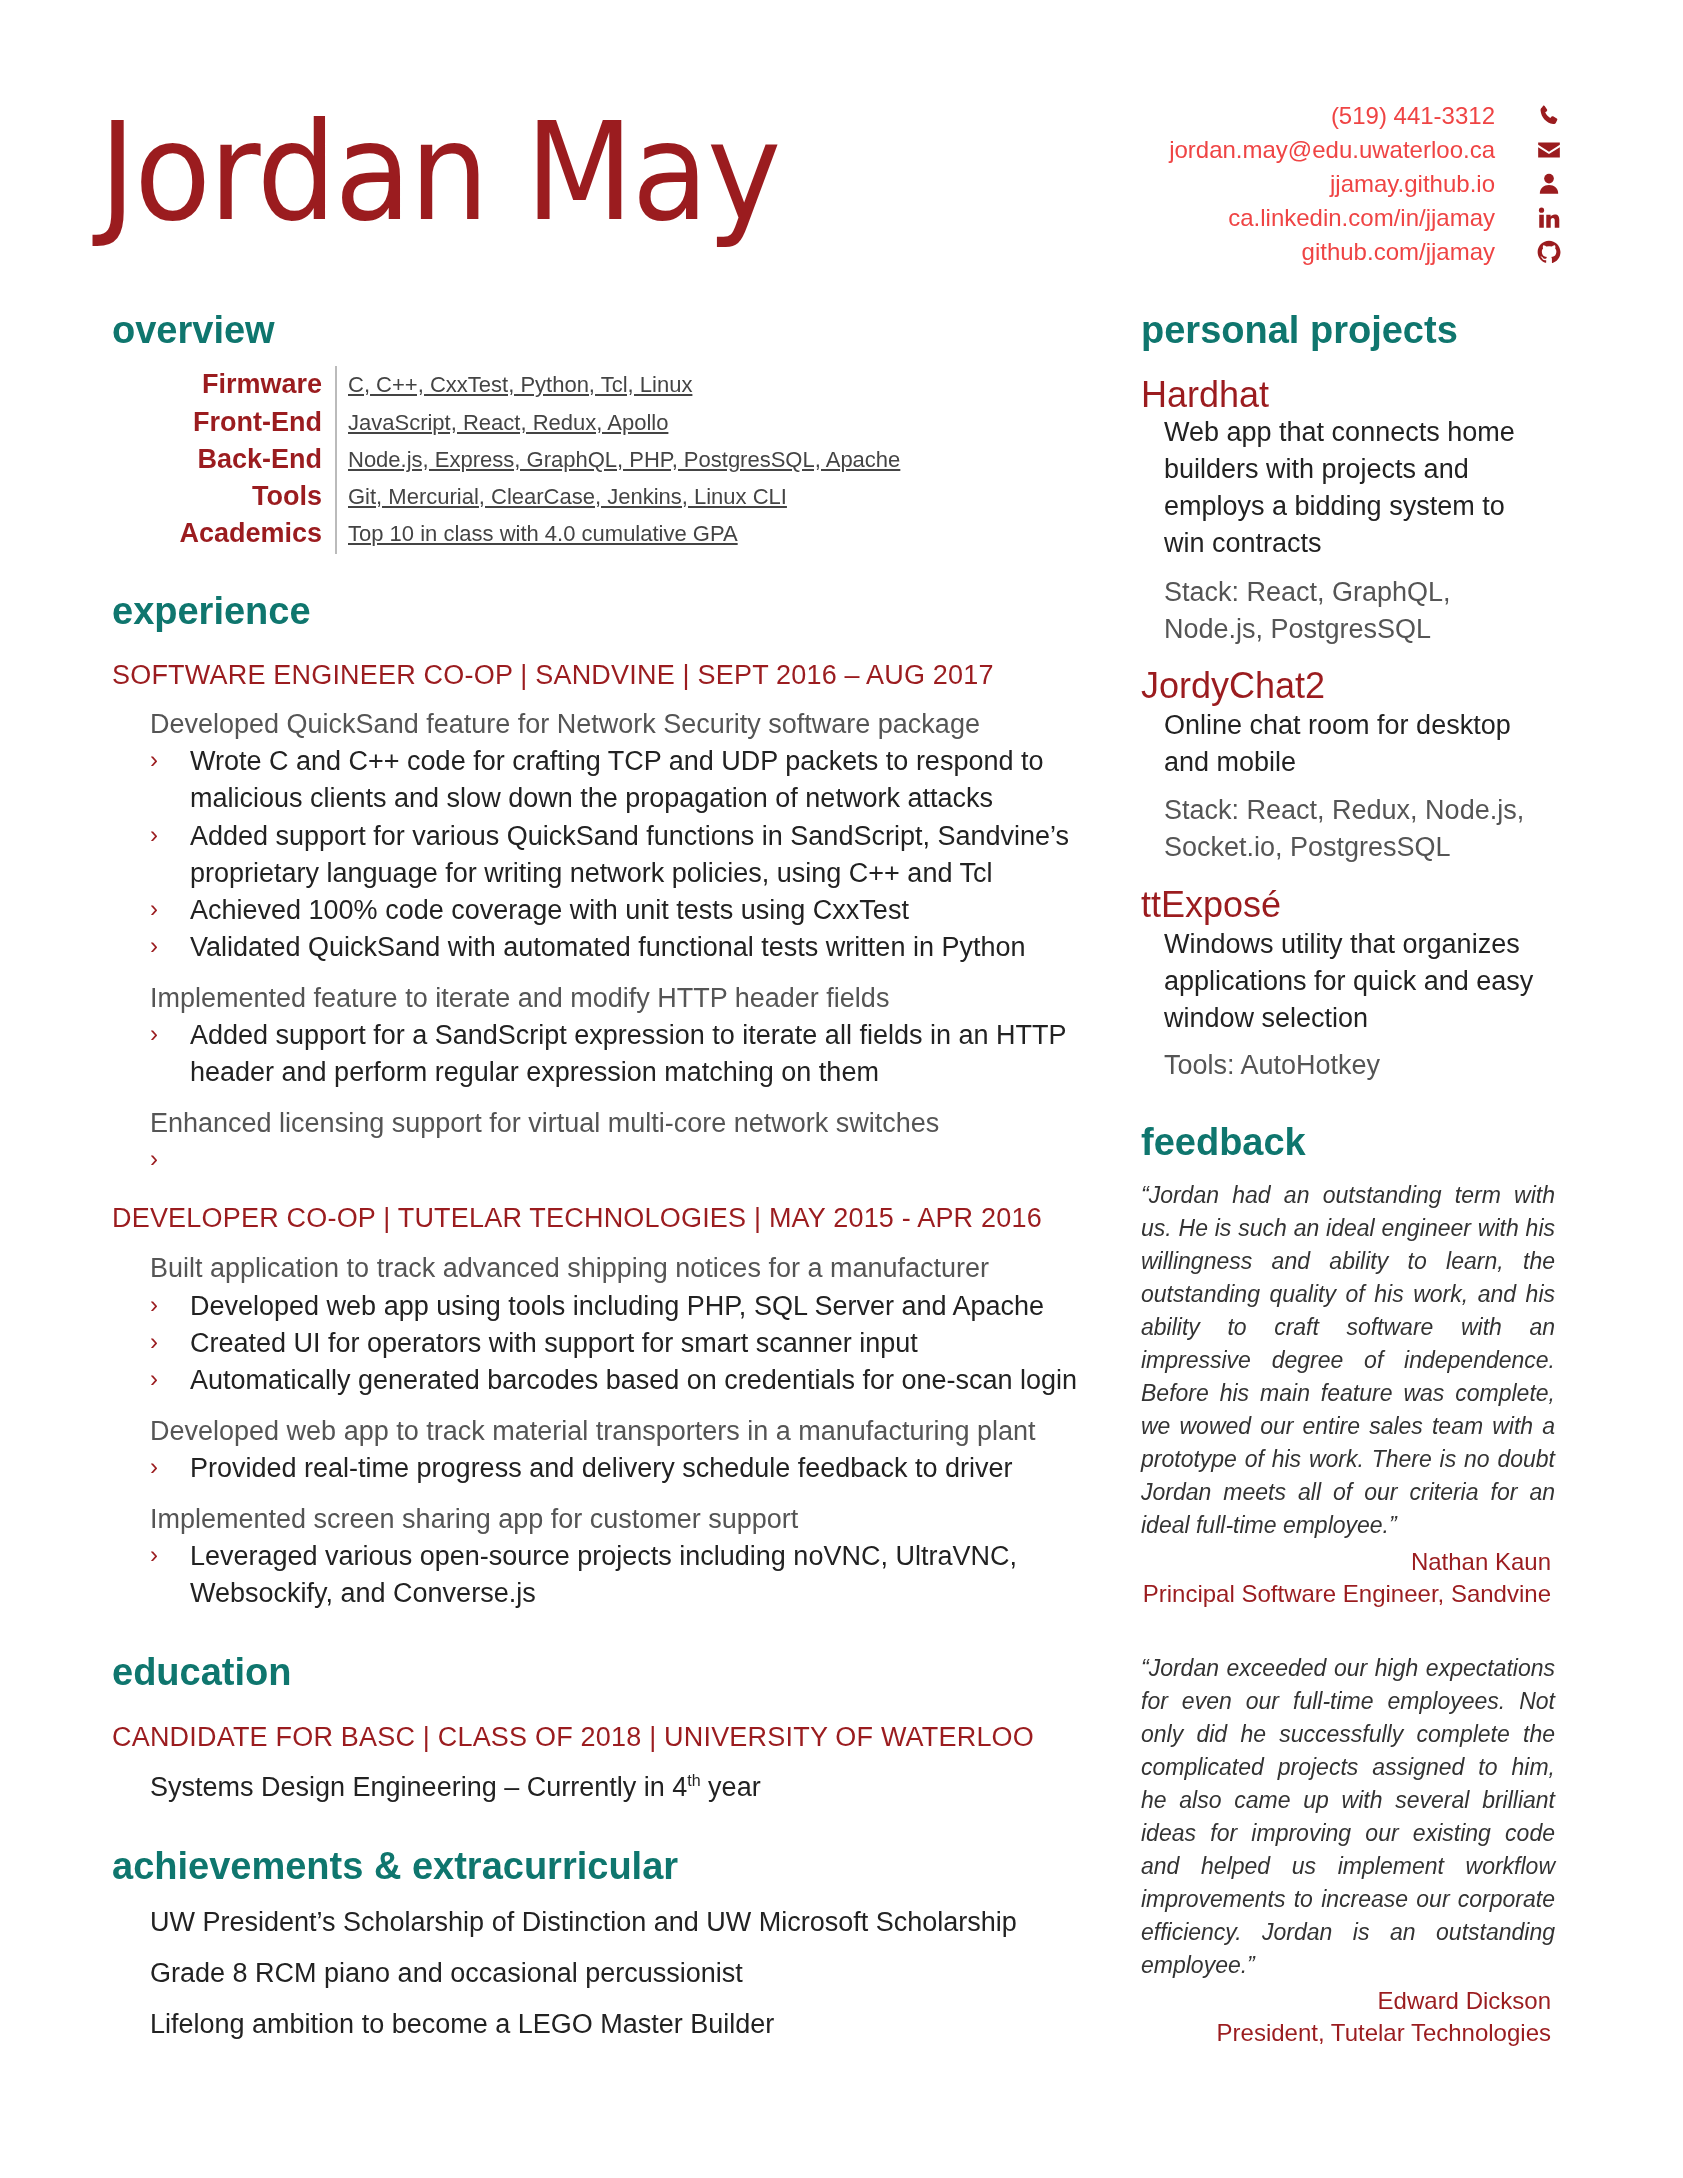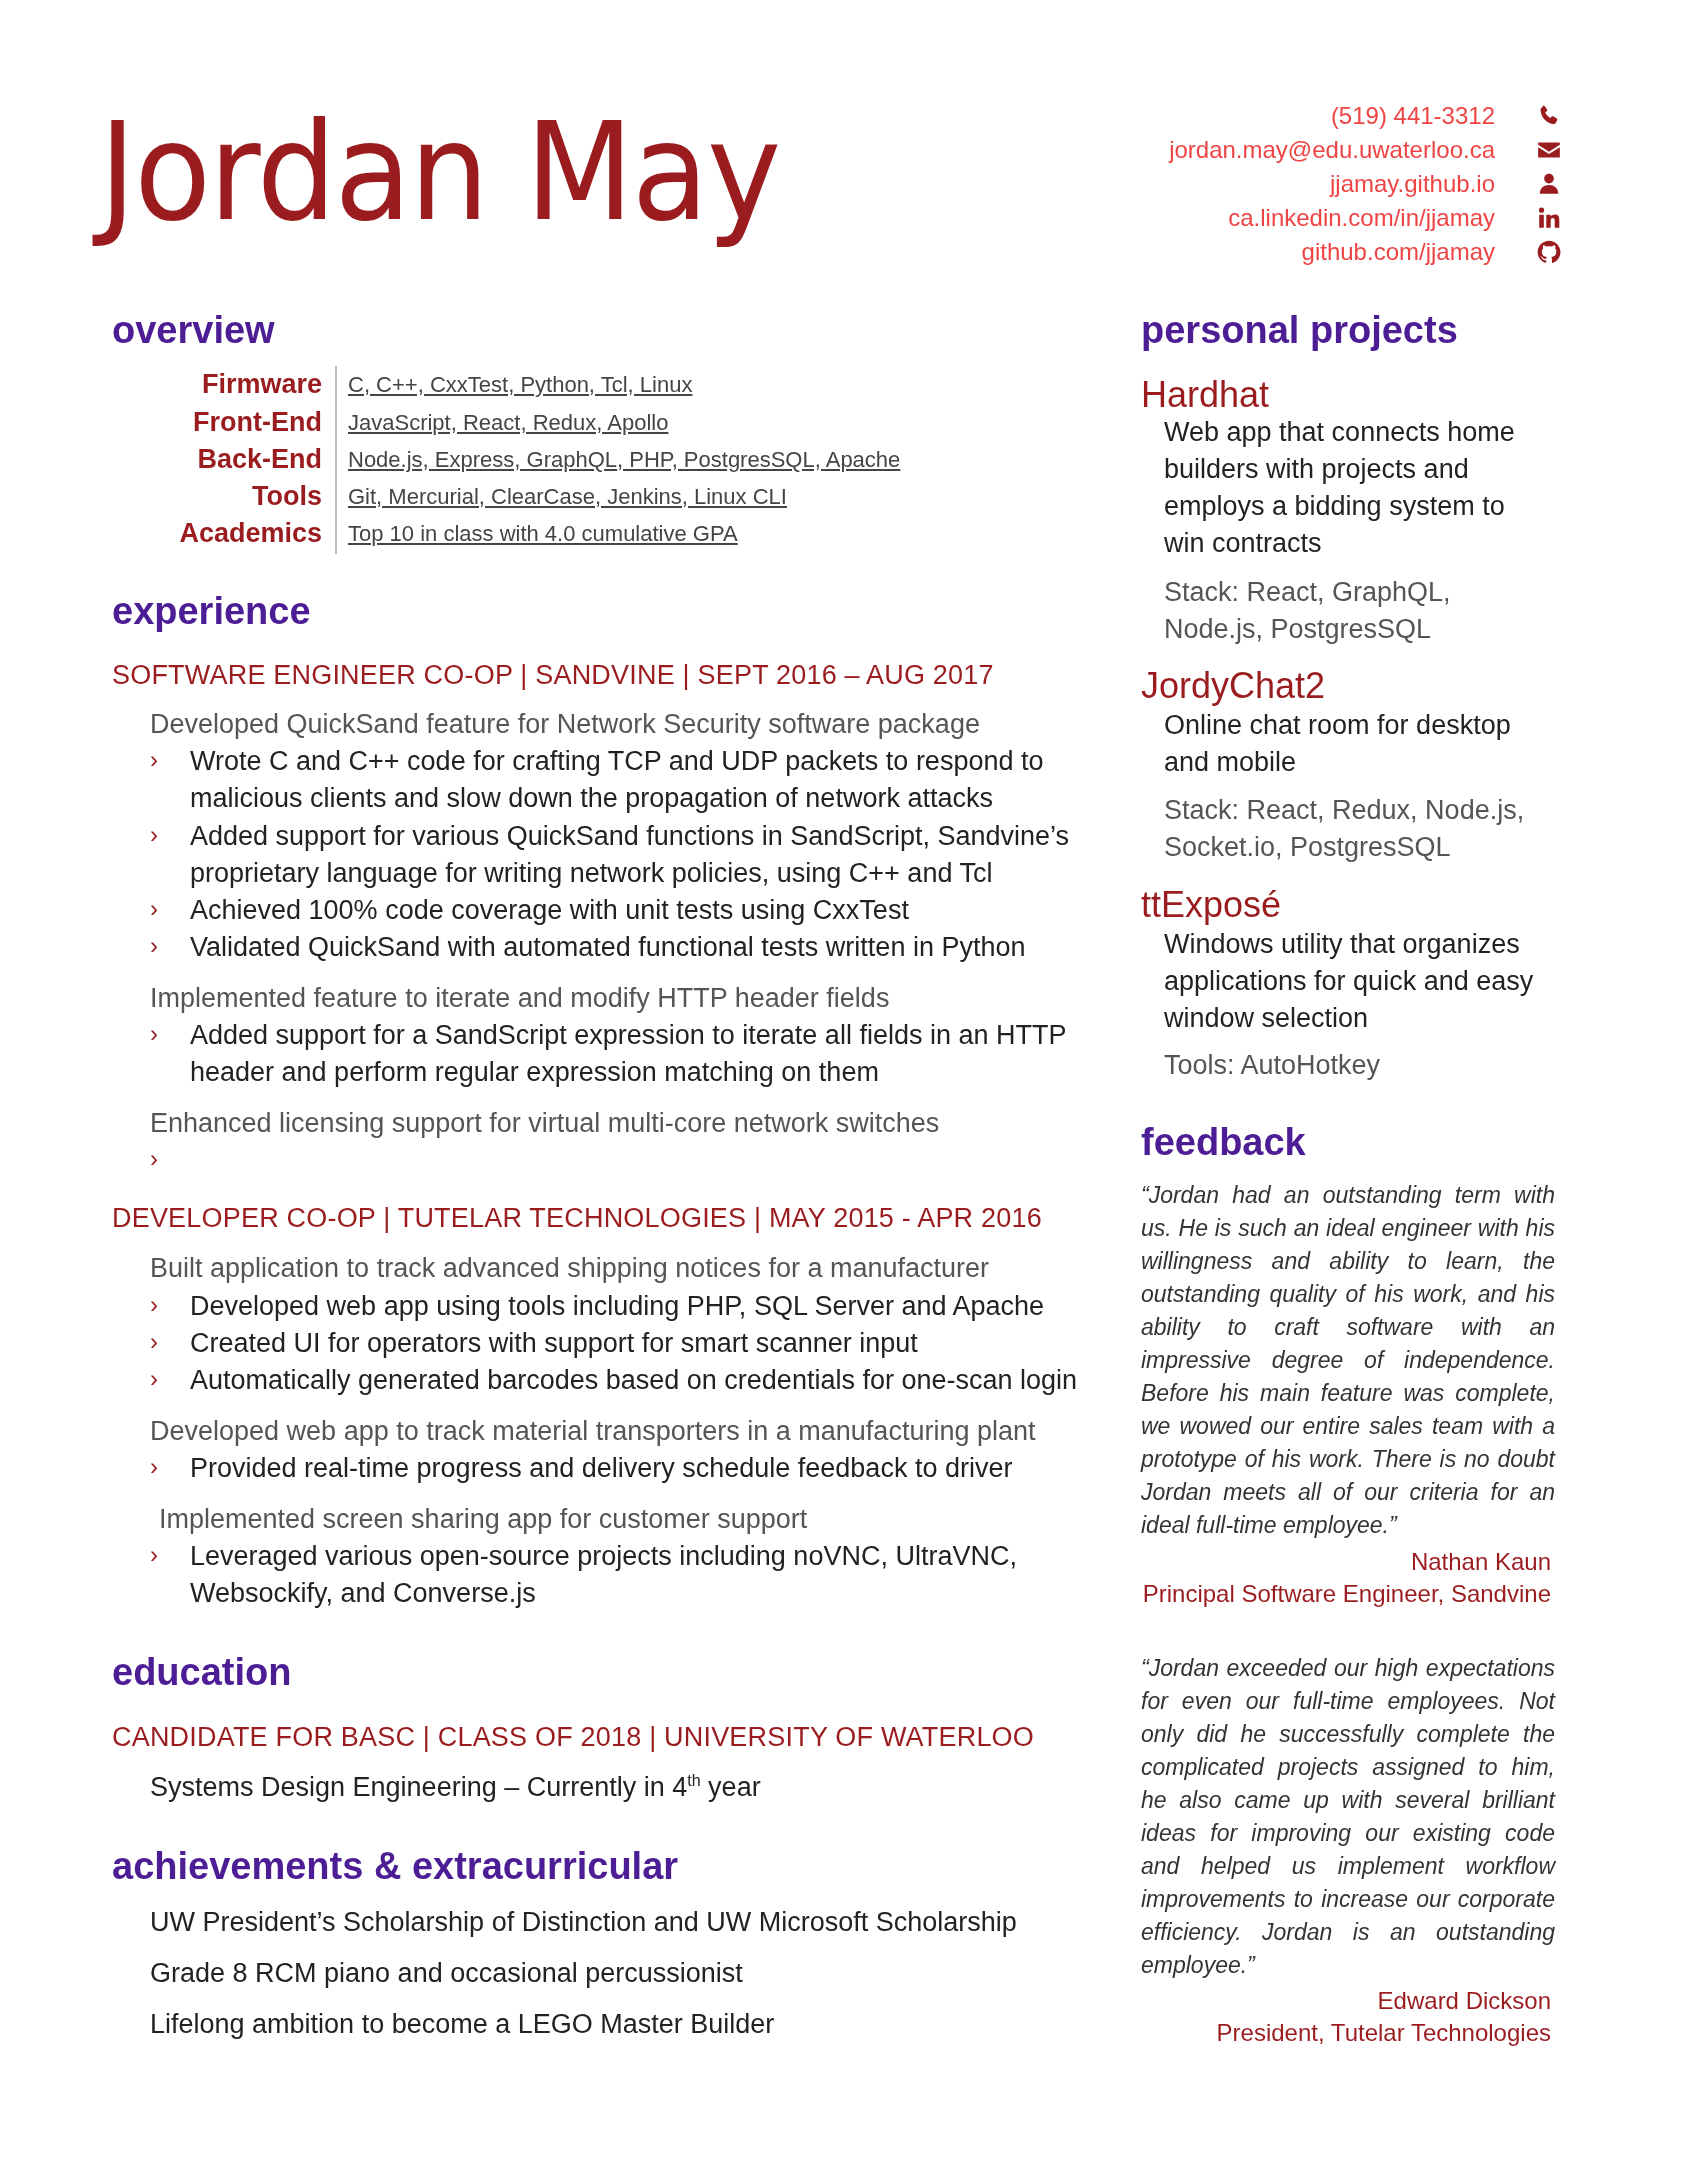--- a/index.html
+++ b/index.html
@@ -11,21 +11,21 @@
   .name { left: 99px; top: 105px; font-size: 135px; font-weight: 300; color: #9b1c1f;
           letter-spacing: -2px; line-height: 1; white-space: nowrap;
           font-family: "DejaVu Sans", sans-serif; font-weight: normal; transform: scaleX(0.93); transform-origin: left top; }
   .contact { right: 188px; top: 99px; width: 495px; }
   .contact-row { display: flex; justify-content: flex-end; align-items: center; height: 34px; }
   .contact-text { font-size: 24px; color: #ef4444; white-space: nowrap; }
   .contact-icon { position: absolute; right: -69px; width: 30px; height: 30px; display: flex; align-items: center; justify-content: center; }
   .contact-icon svg { width: 26px; height: 26px; fill: #9b1c1f; }
 
   
-  .sec-head { font-size: 38px; font-weight: bold; color: #4c1d95; line-height: 1; white-space: nowrap; }
+  .sec-head { font-size: 38px; font-weight: bold; color: #0f766e; line-height: 1; white-space: nowrap; }
 
   
   .ov-row { position: absolute; left: 99px; height: 37px; display: flex; align-items: center; }
   .ov-label { width: 223px; text-align: right; font-size: 27px; font-weight: bold; color: #9b1c1f; padding-right: 12px; white-space: nowrap; }
   .ov-value { padding-left: 14px; font-size: 22px; color: #444; white-space: nowrap; text-decoration: underline; }
   .ov-divider { position: absolute; left: 335px; top: 366px; width: 1.5px; height: 188px; background: #bbb; }
 
   
   .job-title { font-size: 27px; color: #9b1c1f; white-space: nowrap; letter-spacing: 0.2px; }
   .sub { font-size: 27px; color: #555; white-space: nowrap; }
@@ -166,21 +166,21 @@
   <span class="chev">›</span>
   <span class="btext">Automatically generated barcodes based on credentials for one-scan login</span>
 </div>
 
 <div class="abs sub" style="left:150px; top:1416px;">Developed web app to track material transporters in a manufacturing plant</div>
 <div class="abs bullet" style="left:0; top:1453px; width:1139px; height:40px;">
   <span class="chev">›</span>
   <span class="btext">Provided real-time progress and delivery schedule feedback to driver</span>
 </div>
 
-<div class="abs sub" style="left:150px; top:1504px;margin-left:9px;">Implemented screen sharing app for customer support</div>
+<div class="abs sub" style="left:150px; top:1504px;">Implemented screen sharing app for customer support</div>
 <div class="abs bullet" style="left:0; top:1541px; width:1139px; height:79px;">
   <span class="chev">›</span>
   <span class="btext">Leveraged various open-source projects including noVNC, UltraVNC,</span>
   <span class="btext" style="top:37px;">Websockify, and Converse.js</span>
 </div>
 
 <div class="abs sec-head" style="left:112px; top:1653px;">education</div>
 <div class="abs job-title" style="left:112px; top:1722px;">CANDIDATE FOR BASC | CLASS OF 2018 | UNIVERSITY OF WATERLOO</div>
 <div class="abs bullet" style="left:150px; top:1772px;">
   <span>Systems Design Engineering – Currently in 4</span><sup style="font-size:16px;">th</sup><span> year</span>

